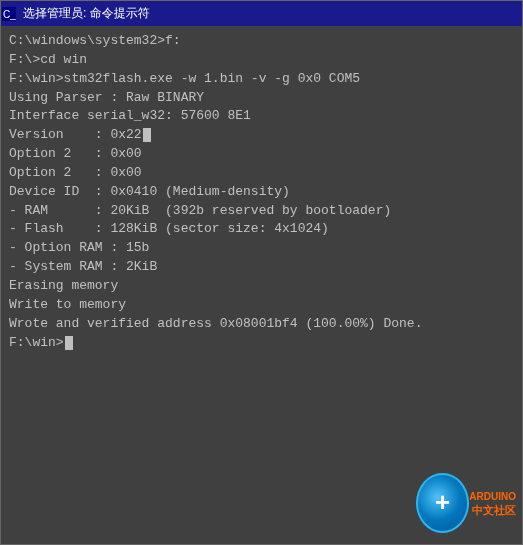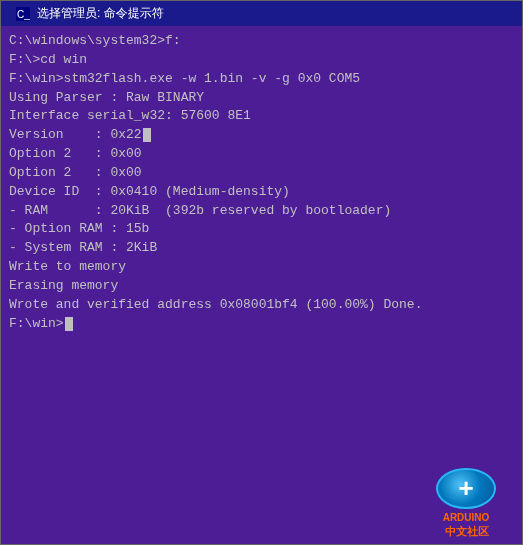--- a/index.html
+++ b/index.html
@@ -18,41 +18,41 @@
       display: flex;
       flex-direction: column;
       border: 1px solid #666;
     }
 
     .title-bar {
       background: #1a1a8c;
       color: #fff;
       font-family: Arial, sans-serif;
       font-size: 12px;
-      padding: 4px 14px;
+      padding: 4px 0;
       display: flex;
       align-items: center;
       gap: 6px;
       min-height: 22px;
     }
 
     .title-bar-icon {
       width: 16px;
       height: 16px;
       display: inline-flex;
       align-items: center;
       justify-content: center;
     }
 
     .title-bar-text {
       flex: 1;
     }
 
     .terminal {
-      background: #4c1d95;
+      background: #404040;
       color: #c0c0c0;
       font-family: 'Courier New', Courier, monospace;
       font-size: 13px;
       line-height: 1.45;
       padding: 6px 8px;
       flex: 1;
       overflow: hidden;
       position: relative;
     }
 
@@ -70,21 +70,21 @@
       margin-left: 1px;
     }
 
     .logo-overlay {
       position: absolute;
       bottom: 6px;
       right: 6px;
       width: 100px;
       height: 70px;
       display: flex;
-      flex-direction: column;
+      flex-direction: row;
       align-items: center;
       justify-content: center;
     }
 
     .logo-circle {
       width: 60px;
       height: 60px;
       border-radius: 50%;
       background: radial-gradient(circle at 40% 40%, #4fc3f7, #0277bd, #01579b);
       display: flex;
@@ -140,24 +140,25 @@
         <span class="terminal-line">F:\win&gt;stm32flash.exe -w 1.bin -v -g 0x0 COM5</span>
         <span class="terminal-line"></span>
         <span class="terminal-line"></span>
         <span class="terminal-line">Using Parser : Raw BINARY</span>
         <span class="terminal-line">Interface serial_w32: 57600 8E1</span>
         <span class="terminal-line">Version    : 0x22<span class="cursor"></span></span>
         <span class="terminal-line">Option 2   : 0x00</span>
         <span class="terminal-line">Option 2   : 0x00</span>
         <span class="terminal-line">Device ID  : 0x0410 (Medium-density)</span>
         <span class="terminal-line">- RAM      : 20KiB  (392b reserved by bootloader)</span>
+        <span class="terminal-line">- Flash    : 128KiB (sector size: 4x1024)</span>
         <span class="terminal-line">- Option RAM : 15b</span>
         <span class="terminal-line">- System RAM : 2KiB</span>
+        <span class="terminal-line">Erasing memory</span>
         <span class="terminal-line">Write to memory</span>
-        <span class="terminal-line">Erasing memory</span>
         <span class="terminal-line">Wrote and verified address 0x08001bf4 (100.00%) Done.</span>
         <span class="terminal-line"></span>
         <span class="terminal-line"></span>
         <span class="terminal-line">F:\win&gt;<span class="cursor"></span></span>
       </div>
 
     <div class="logo-overlay">
       <div class="logo-circle"></div>
       <div class="logo-text">
         <div>ARDUINO</div>

